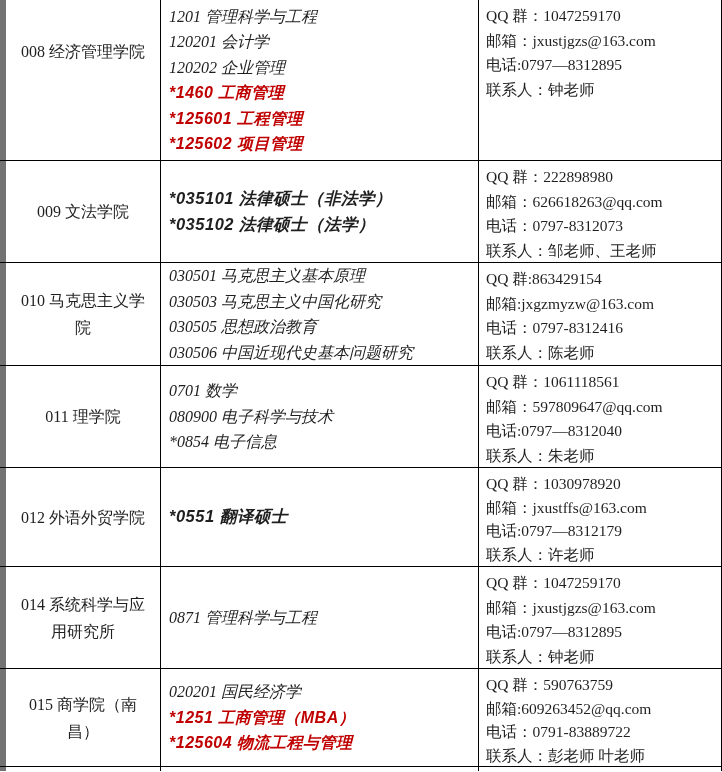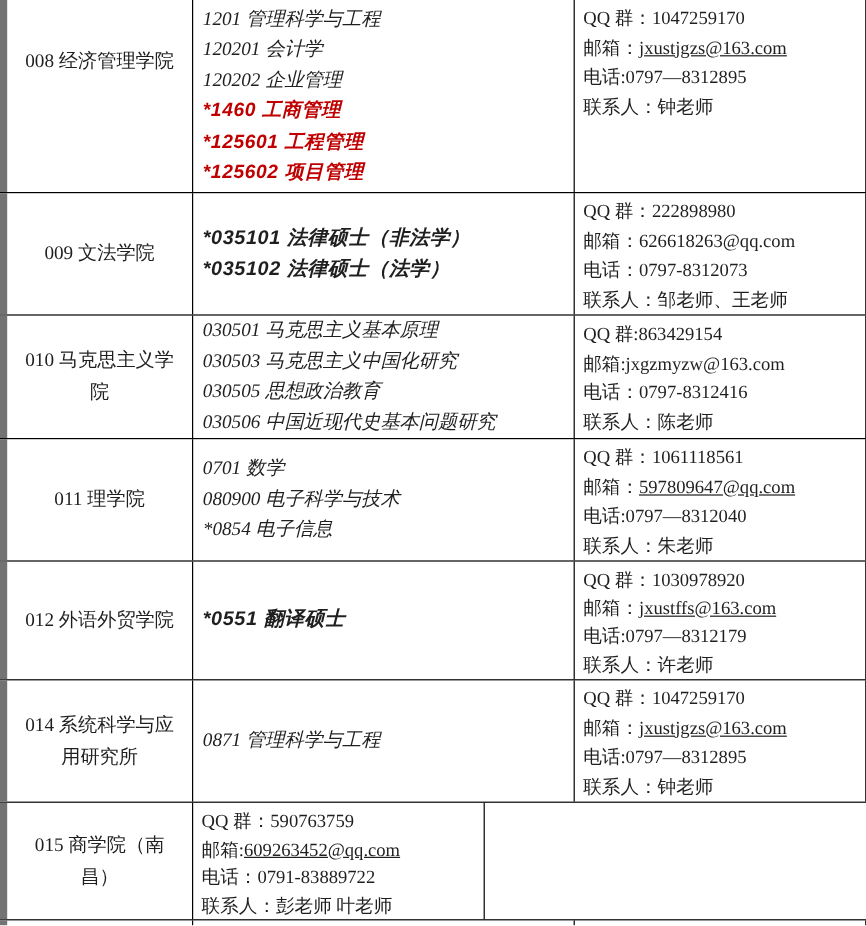--- a/index.html
+++ b/index.html
@@ -29,21 +29,21 @@
   }
   .pline.blackbold{
     font-weight:bold;
     font-family:"Liberation Sans","DejaVu Sans",sans-serif;
     font-size:16.5px;letter-spacing:0.5px;
   }
   .c-contact{
     width:243px;padding:4px 4px 0 7px;font-size:15.5px;
   }
   .cline{line-height:24.5px;white-space:nowrap;}
-  .u{text-decoration:underline;}
+  .u{}
   .sliver{height:4px;border-bottom:none;}
   .sliver .cell{height:4px;}
   
   .r0{height:161px;} .r1{height:102px;} .r2{height:103px;}
   .r3{height:102px;} .r4{height:99px;}  .r5{height:102px;}
   .r6{height:98px;}
   .r4 .cline,.r6 .cline{line-height:23.5px;}
 </style>
 </head>
 <body>
@@ -135,20 +135,25 @@
       <div class="cell c-contact">
         <div class="cline"><span>QQ 群：</span><span>1047259170</span></div>
         <div class="cline"><span>邮箱：</span><span class="u">jxustjgzs@163.com</span></div>
         <div class="cline"><span>电话:</span><span>0797—8312895</span></div>
         <div class="cline"><span>联系人：</span><span>钟老师</span></div>
       </div>
     </div>
 
     <div class="row r6">
       <div class="cell c-college">015 商学院（南昌）</div>
+      <div class="cell c-programs">
+        <div class="pline">020201 国民经济学</div>
+        <div class="pline redbold">*1251 工商管理（MBA）</div>
+        <div class="pline redbold">*125604 物流工程与管理</div>
+      </div>
       <div class="cell c-contact">
         <div class="cline"><span>QQ 群：</span><span>590763759</span></div>
         <div class="cline"><span>邮箱:</span><span class="u">609263452@qq.com</span></div>
         <div class="cline"><span>电话：</span><span>0791-83889722</span></div>
         <div class="cline"><span>联系人：</span><span>彭老师 叶老师</span></div>
       </div>
     </div>
 
     <div class="row sliver">
       <div class="cell c-college"></div>

